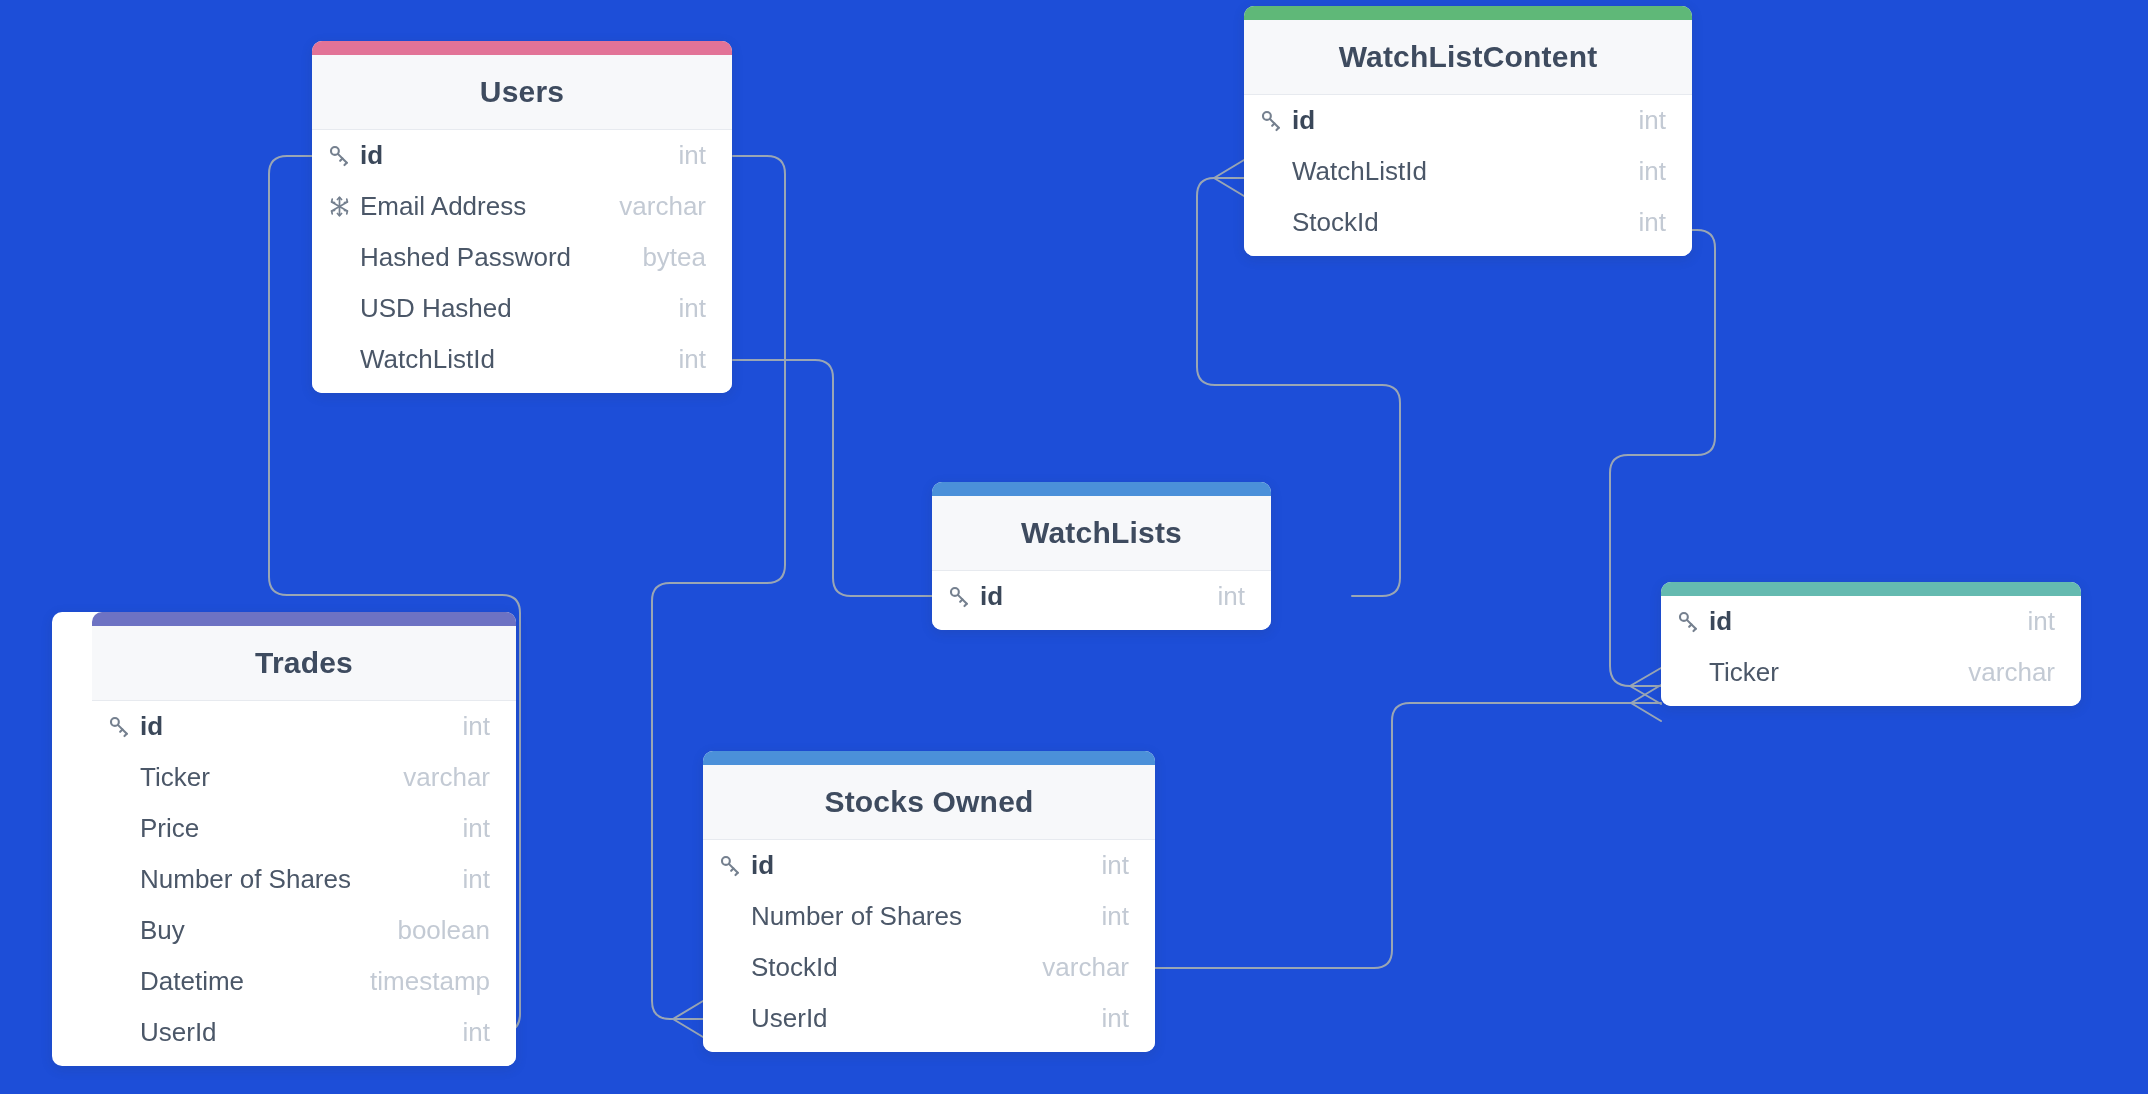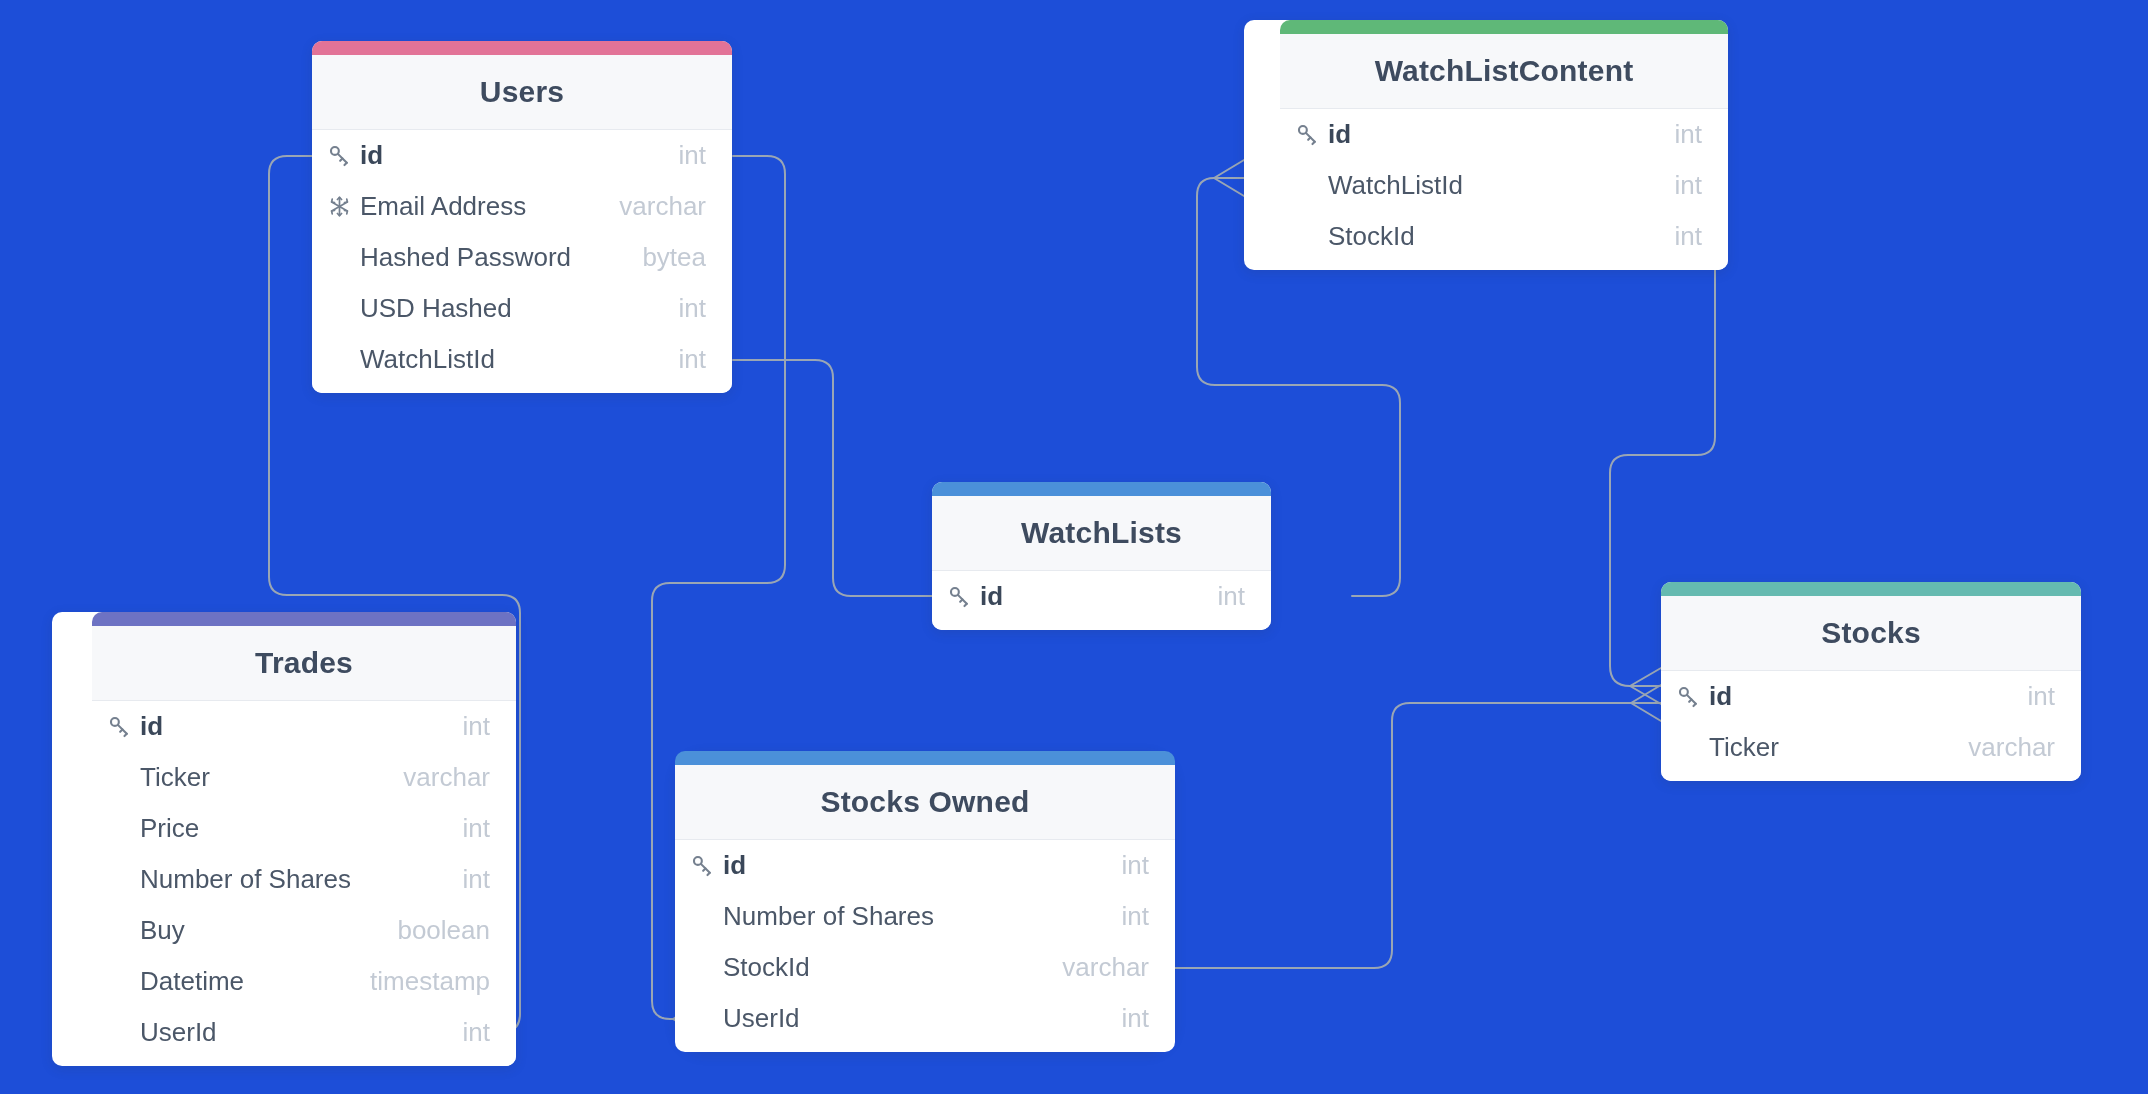--- a/index.html
+++ b/index.html
@@ -110,21 +110,21 @@
     <span class="field-name">USD Hashed</span>
     <span class="field-type">int</span>
   </div>
         <div class="field-row">
     <span class="field-icon"></span>
     <span class="field-name">WatchListId</span>
     <span class="field-type">int</span>
   </div>
       </div>
   </div>
-    <div class="table-card" style="left: 1244px; top: 20px; width: 448px; padding-left: 36px;">
+    <div class="table-card" style="left: 1244px; top: 6px; width: 448px;">
     <div class="accent-bar" style="background: rgb(95, 184, 120);"></div>
     <div class="table-header">
       <span class="table-title">WatchListContent</span>
     </div>
     <div class="fields">
         <div class="field-row">
     <span class="field-icon">
             <svg viewBox="0 0 24 24" width="23" height="23">
     <g fill="none" stroke="#75808f" stroke-width="2.2" stroke-linecap="round">
       <circle cx="7.2" cy="7.2" r="4.1"></circle>
@@ -216,21 +216,21 @@
     <span class="field-name">Datetime</span>
     <span class="field-type">timestamp</span>
   </div>
         <div class="field-row">
     <span class="field-icon"></span>
     <span class="field-name">UserId</span>
     <span class="field-type">int</span>
   </div>
       </div>
   </div>
-    <div class="table-card" style="left: 675px; top: 751px; width: 500px; border-radius: 30px;">
+    <div class="table-card" style="left: 703px; top: 751px; width: 452px;">
     <div class="accent-bar" style="background: rgb(75, 144, 217);"></div>
     <div class="table-header">
       <span class="table-title">Stocks Owned</span>
     </div>
     <div class="fields">
         <div class="field-row">
     <span class="field-icon">
             <svg viewBox="0 0 24 24" width="23" height="23">
     <g fill="none" stroke="#75808f" stroke-width="2.2" stroke-linecap="round">
       <circle cx="7.2" cy="7.2" r="4.1"></circle>
@@ -255,23 +255,20 @@
   </div>
         <div class="field-row">
     <span class="field-icon"></span>
     <span class="field-name">UserId</span>
     <span class="field-type">int</span>
   </div>
       </div>
   </div>
     <div class="table-card" style="left: 1661px; top: 582px; width: 420px;">
     <div class="accent-bar" style="background: rgb(101, 186, 176);"></div>
-    <div class="table-header">
-      <span class="table-title">Stocks</span>
-    </div>
     <div class="fields">
         <div class="field-row">
     <span class="field-icon">
             <svg viewBox="0 0 24 24" width="23" height="23">
     <g fill="none" stroke="#75808f" stroke-width="2.2" stroke-linecap="round">
       <circle cx="7.2" cy="7.2" r="4.1"></circle>
       <path d="M10.3 10.3 L19.6 19.6"></path>
       <path d="M15.1 15.1 L12.7 17.5"></path>
       <path d="M19.6 19.6 L17.2 22"></path>
     </g>

